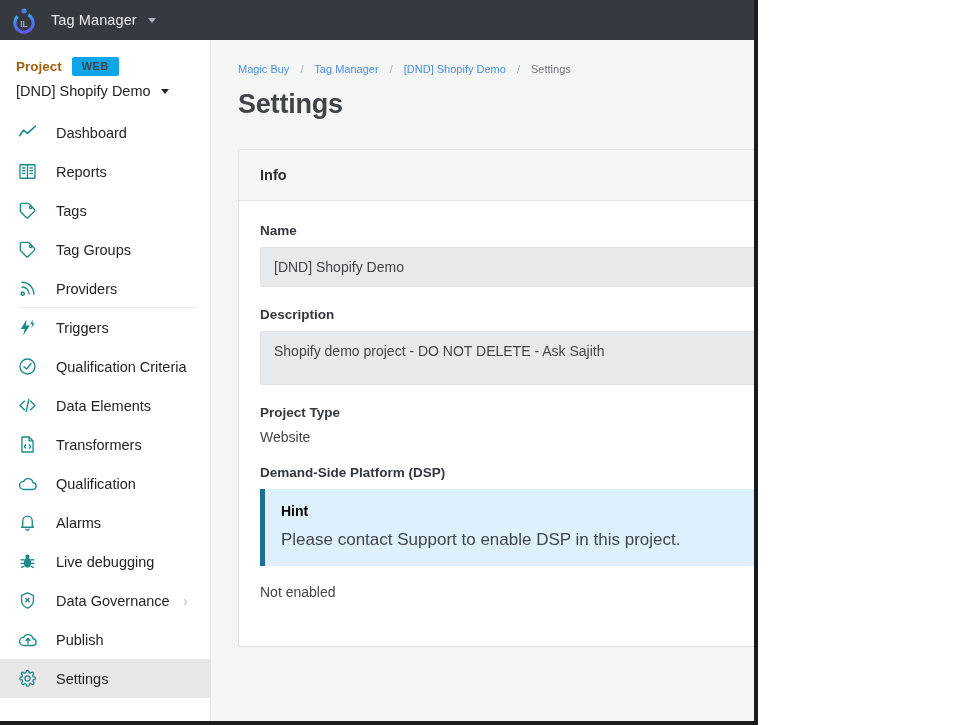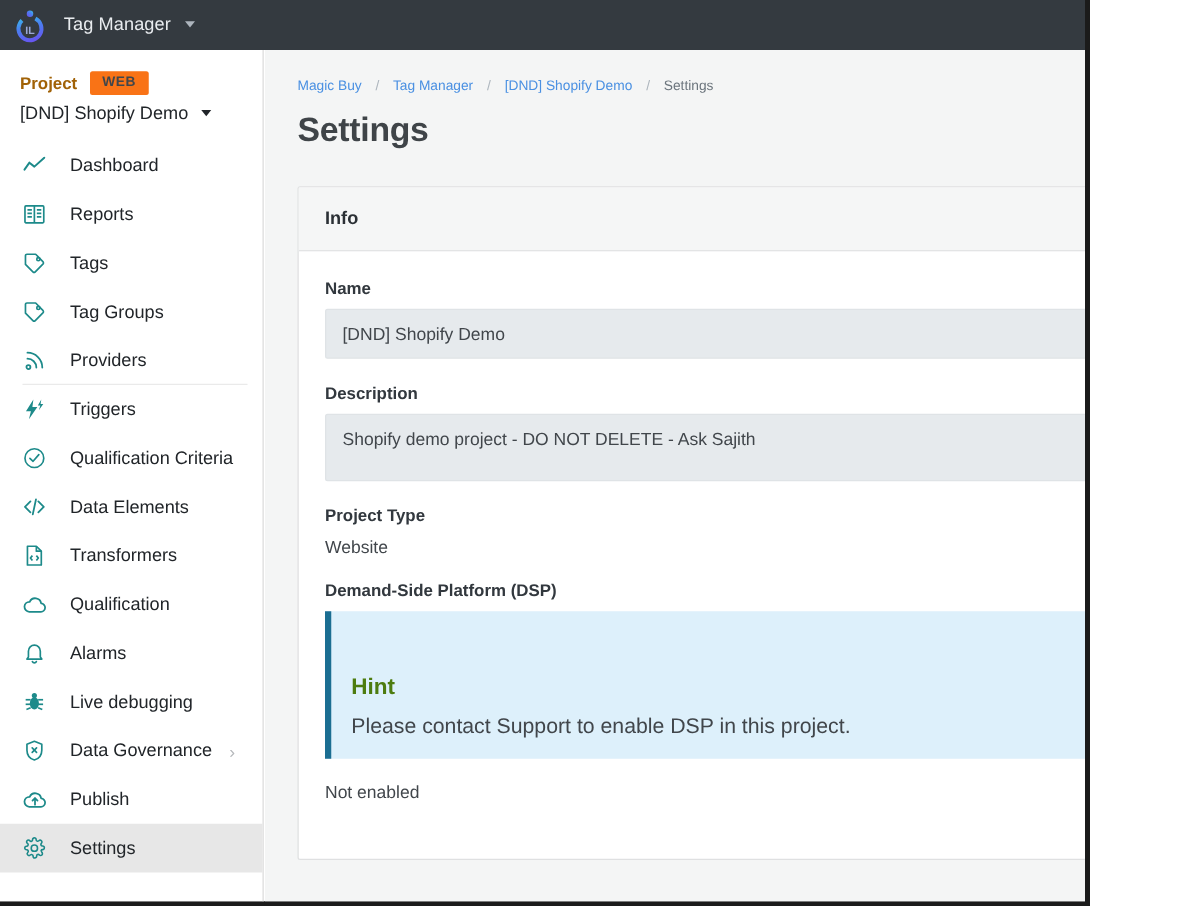--- a/index.html
+++ b/index.html
@@ -4,21 +4,21 @@
 <style>
   * { box-sizing: border-box; margin: 0; padding: 0; }
   html, body {
     width: 957px; height: 725px;
     font-family: "Liberation Sans", "DejaVu Sans", sans-serif;
     background: #ffffff;
     overflow: hidden;
   }
   #app {
     position: relative;
-    width: 872px; height: 725px;
+    width: 758px; height: 725px;
     border-right: 4px solid #1b1b1b;
     border-bottom: 4px solid #1b1b1b;
     overflow: hidden;
   }
 
   
   .topbar {
     position: absolute; top: 0; left: 0;
     width: 953px; height: 40px;
     background: #343a40;
@@ -61,21 +61,21 @@
     display: flex; align-items: center;
     gap: 10px;
     margin-bottom: 7px;
   }
   .project-label {
     font-size: 13.5px;
     font-weight: bold;
     color: #a16207;
   }
   .web-badge {
-    background: #f97316;
+    background: #0ea5e9;
     color: #41464b;
     font-size: 11px;
     font-weight: bold;
     letter-spacing: .4px;
     padding: 3px 10px 4px;
     border-radius: 2px;
   }
   .project-name {
     font-size: 14.5px;
     color: #212529;
@@ -199,25 +199,24 @@
     margin-bottom: 20px;
   }
 
   .hint {
     background: #ddf0fb;
     border-left: 5px solid #1b6e92;
     padding: 14px 16px 16px;
     margin-bottom: 18px;
   }
   .hint-title {
-    color: #4d7c0f;
-    font-weight: bold;
-    font-size: 18px;
+    color: #000000;
+    font-weight: bold;
+    font-size: 14px;
     margin-bottom: 11px;
-    margin-top: 36px;
   }
   .hint-text {
     color: #41464b;
     font-size: 17px;
   }
 </style>
 </head>
 <body>
 
 <div id="app">

